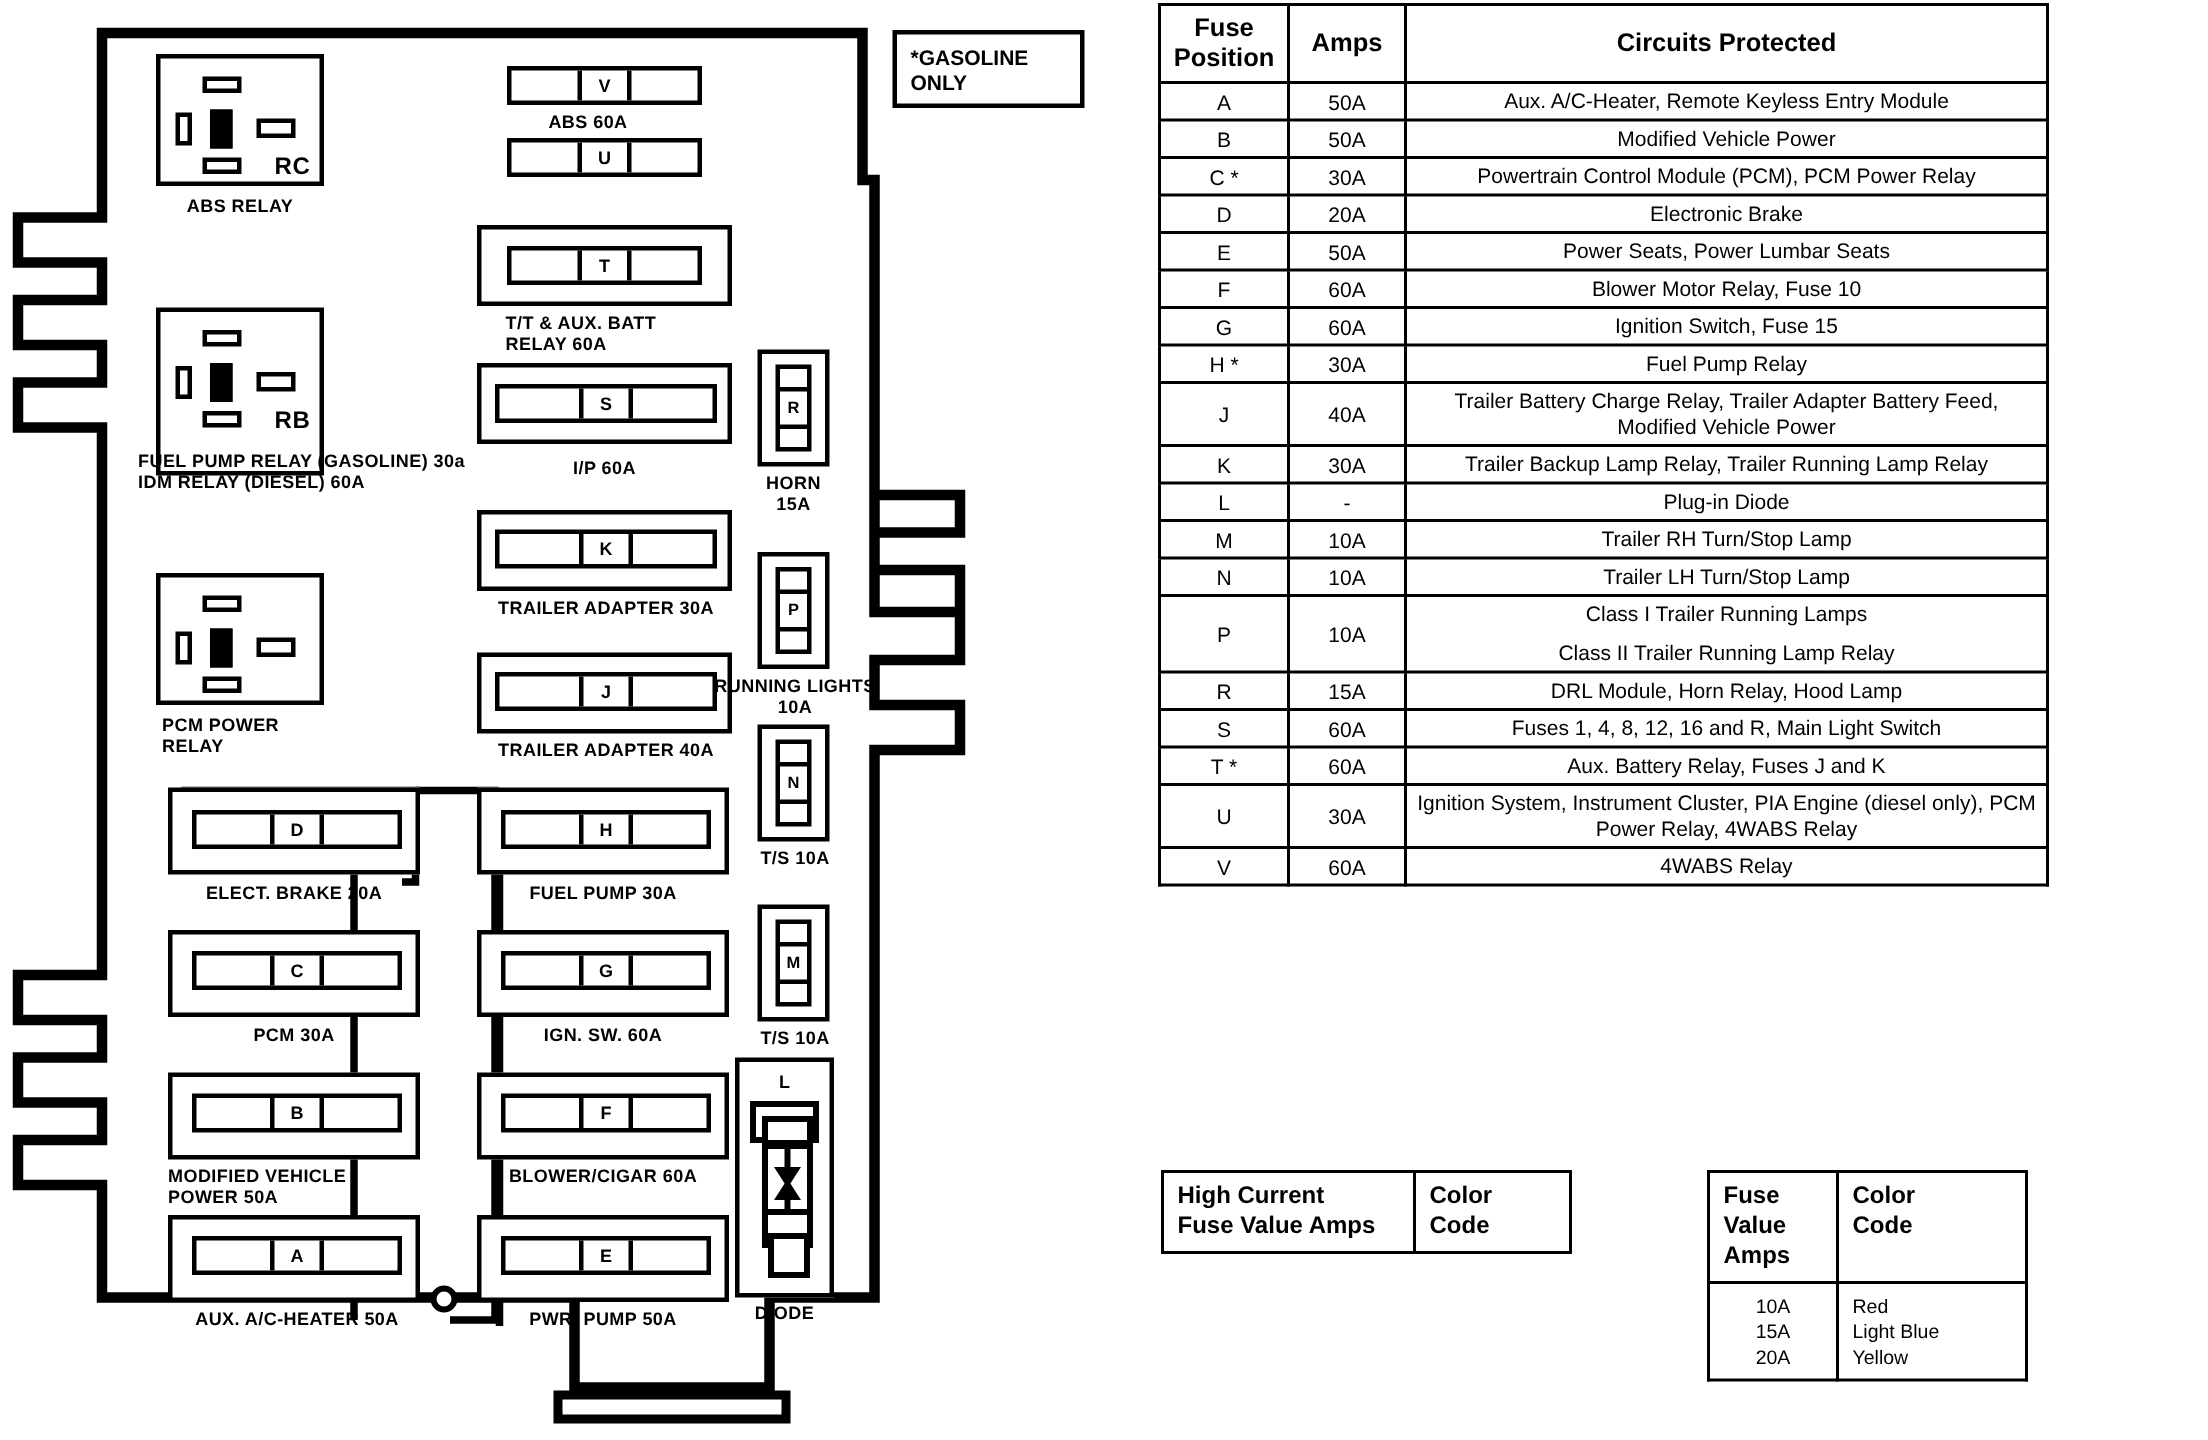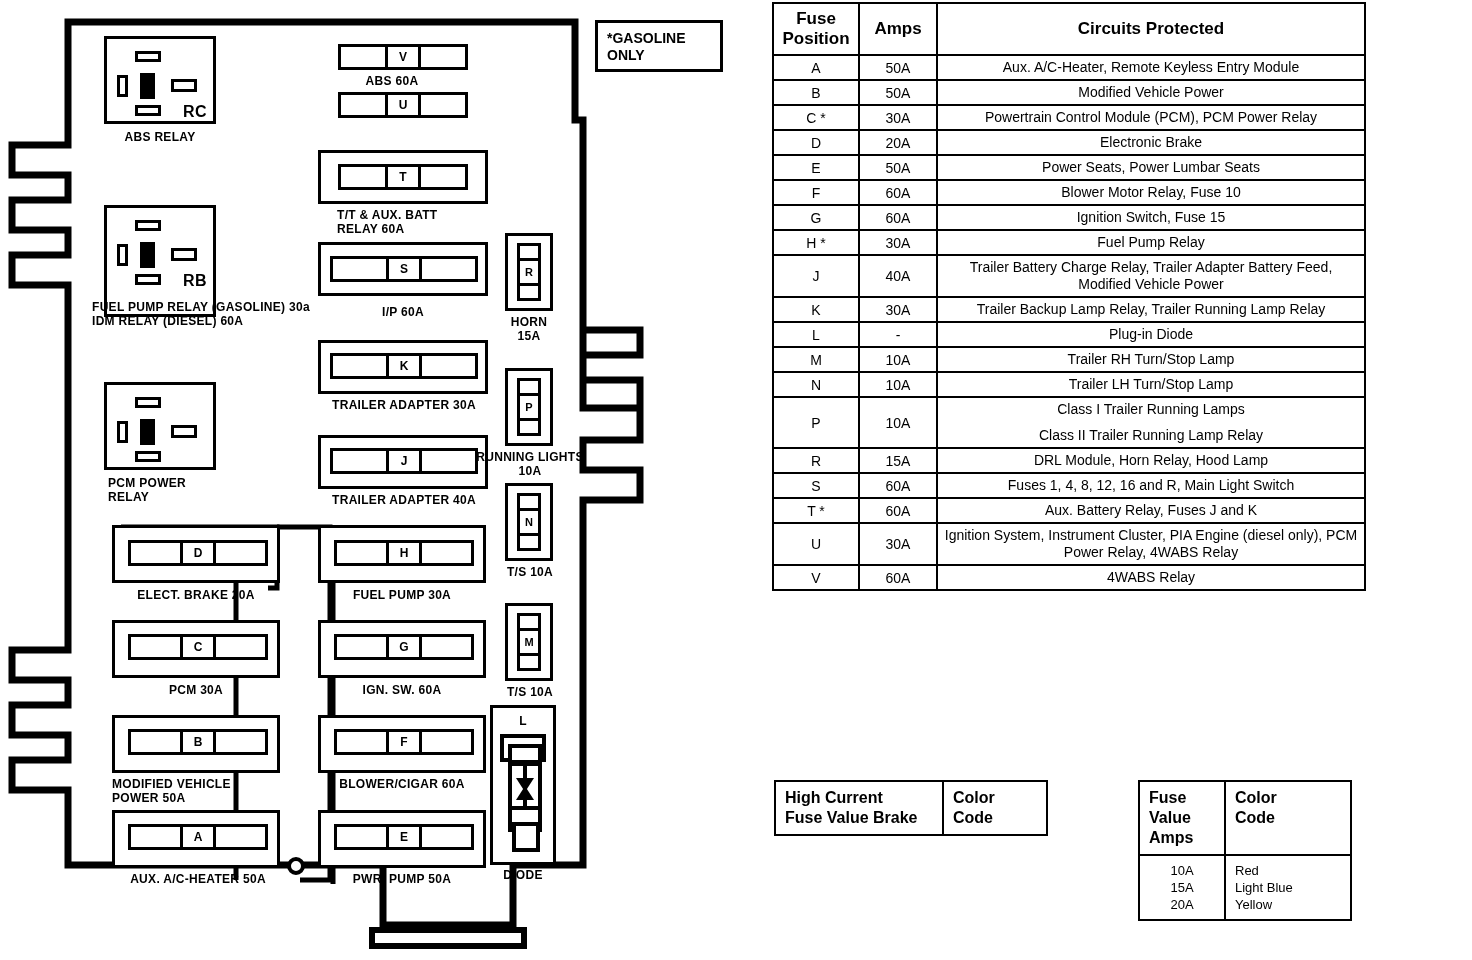--- a/index.html
+++ b/index.html
@@ -613,21 +613,21 @@
 
       <div class="legend-a">
         <table class="legend">
           <colgroup>
               <col style="width:168px">
               <col style="width:104px">
             </colgroup>
           <tbody>
               <tr>
             <th>High Current
-Fuse Value Brake</th>
+Fuse Value Amps</th>
             <th>Color
 Code</th>
           </tr>
         </tbody>
           </table>
       </div>
 
       <div class="legend-b">
         <table class="legend">
           <colgroup>

